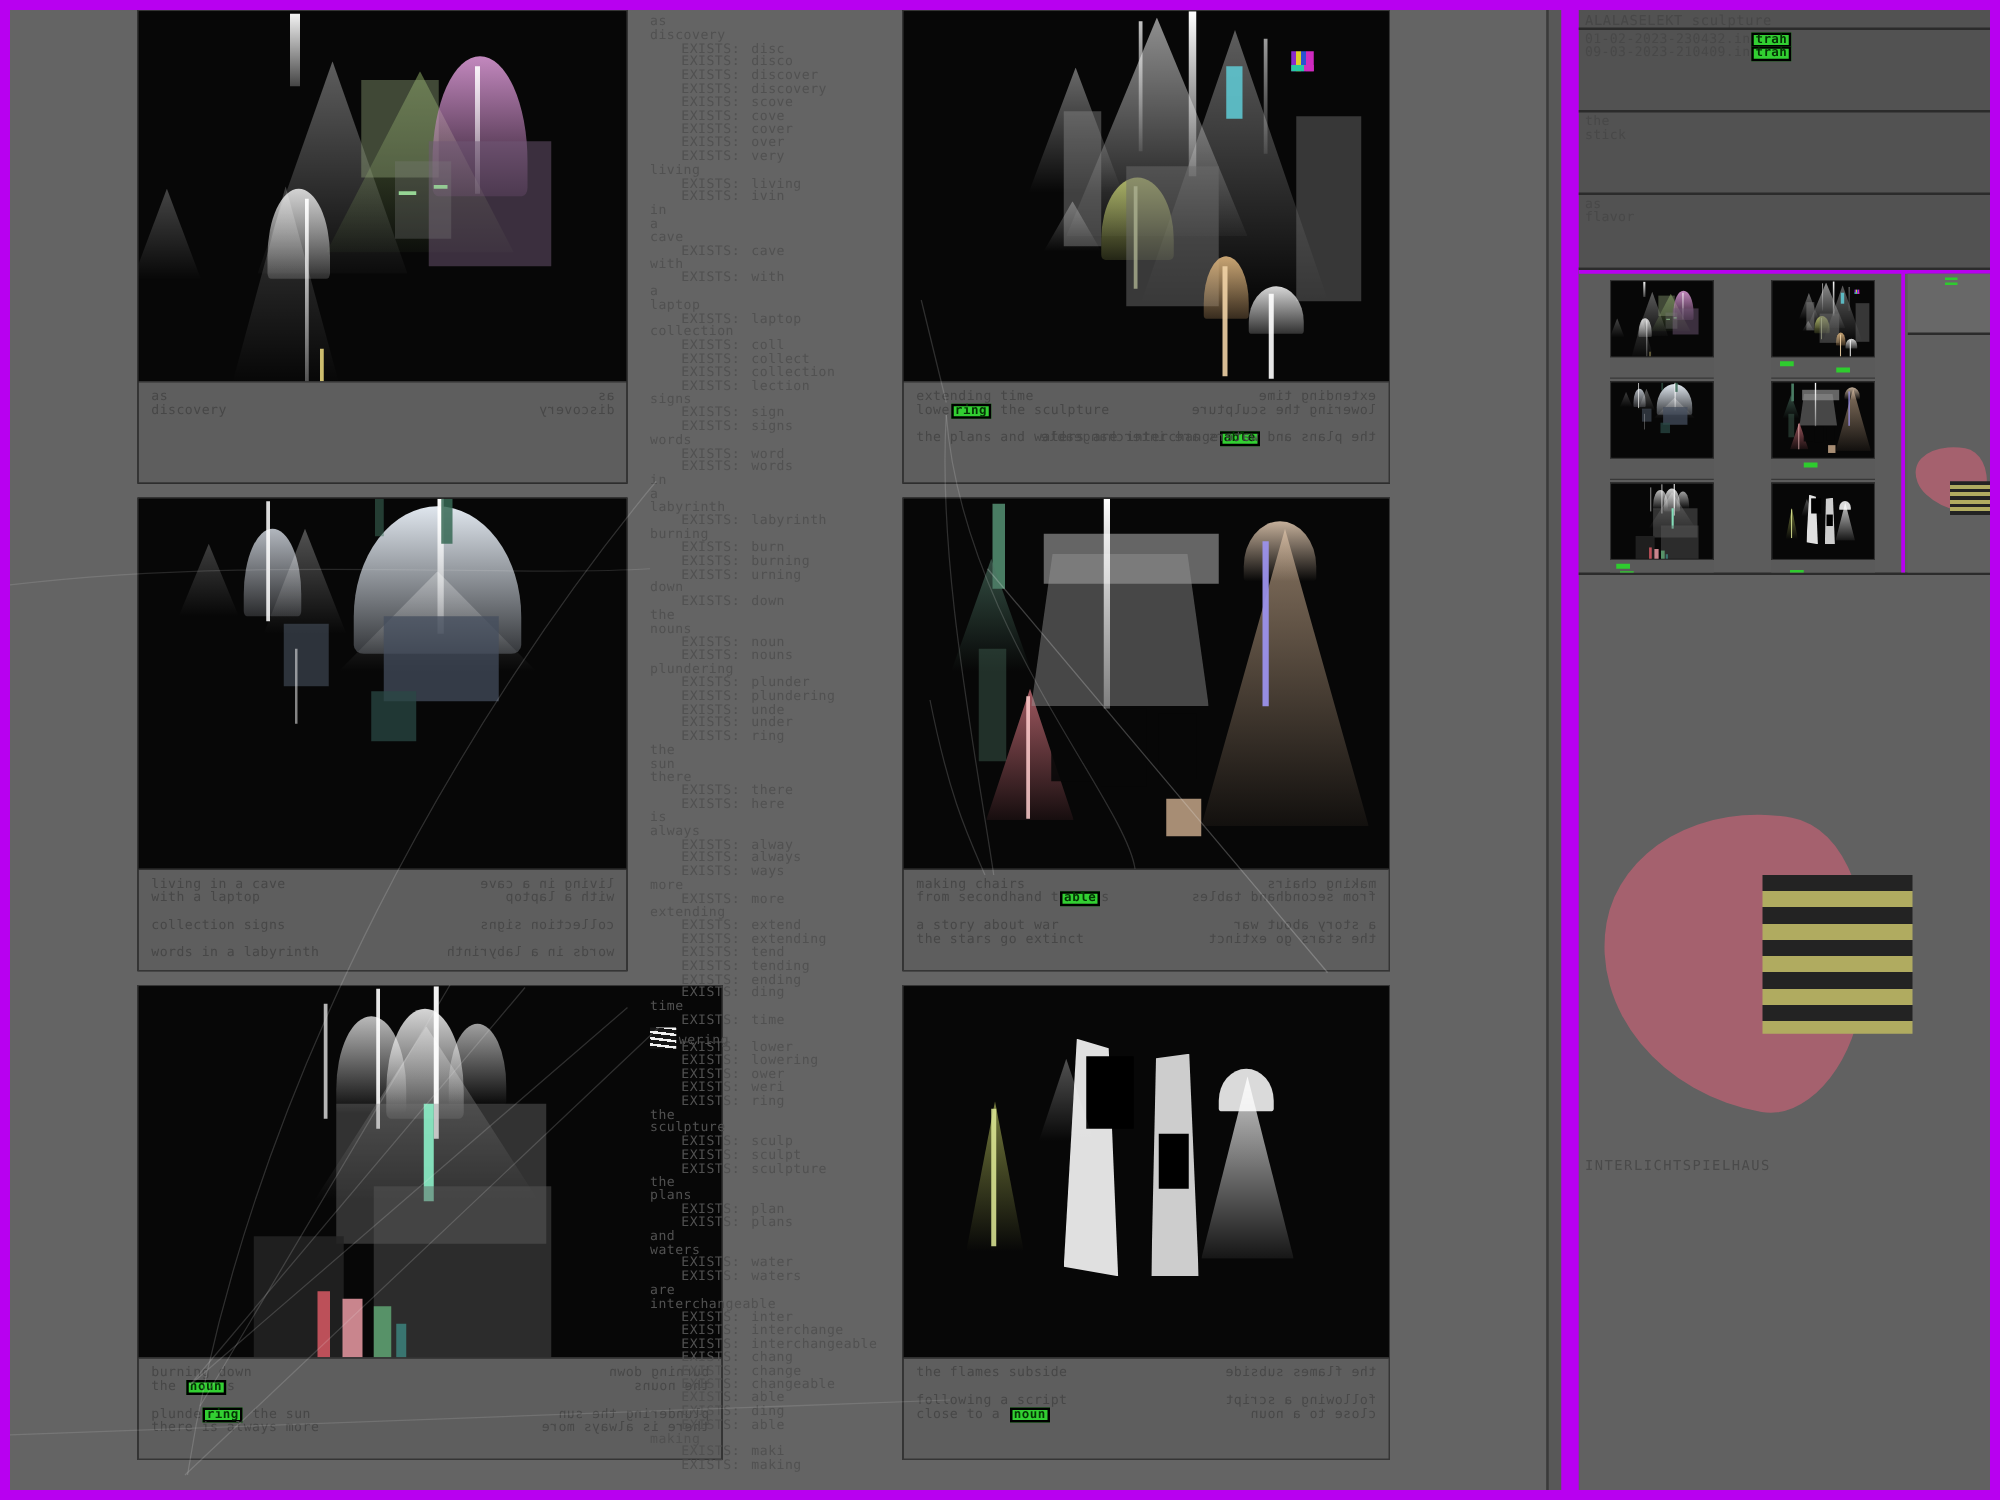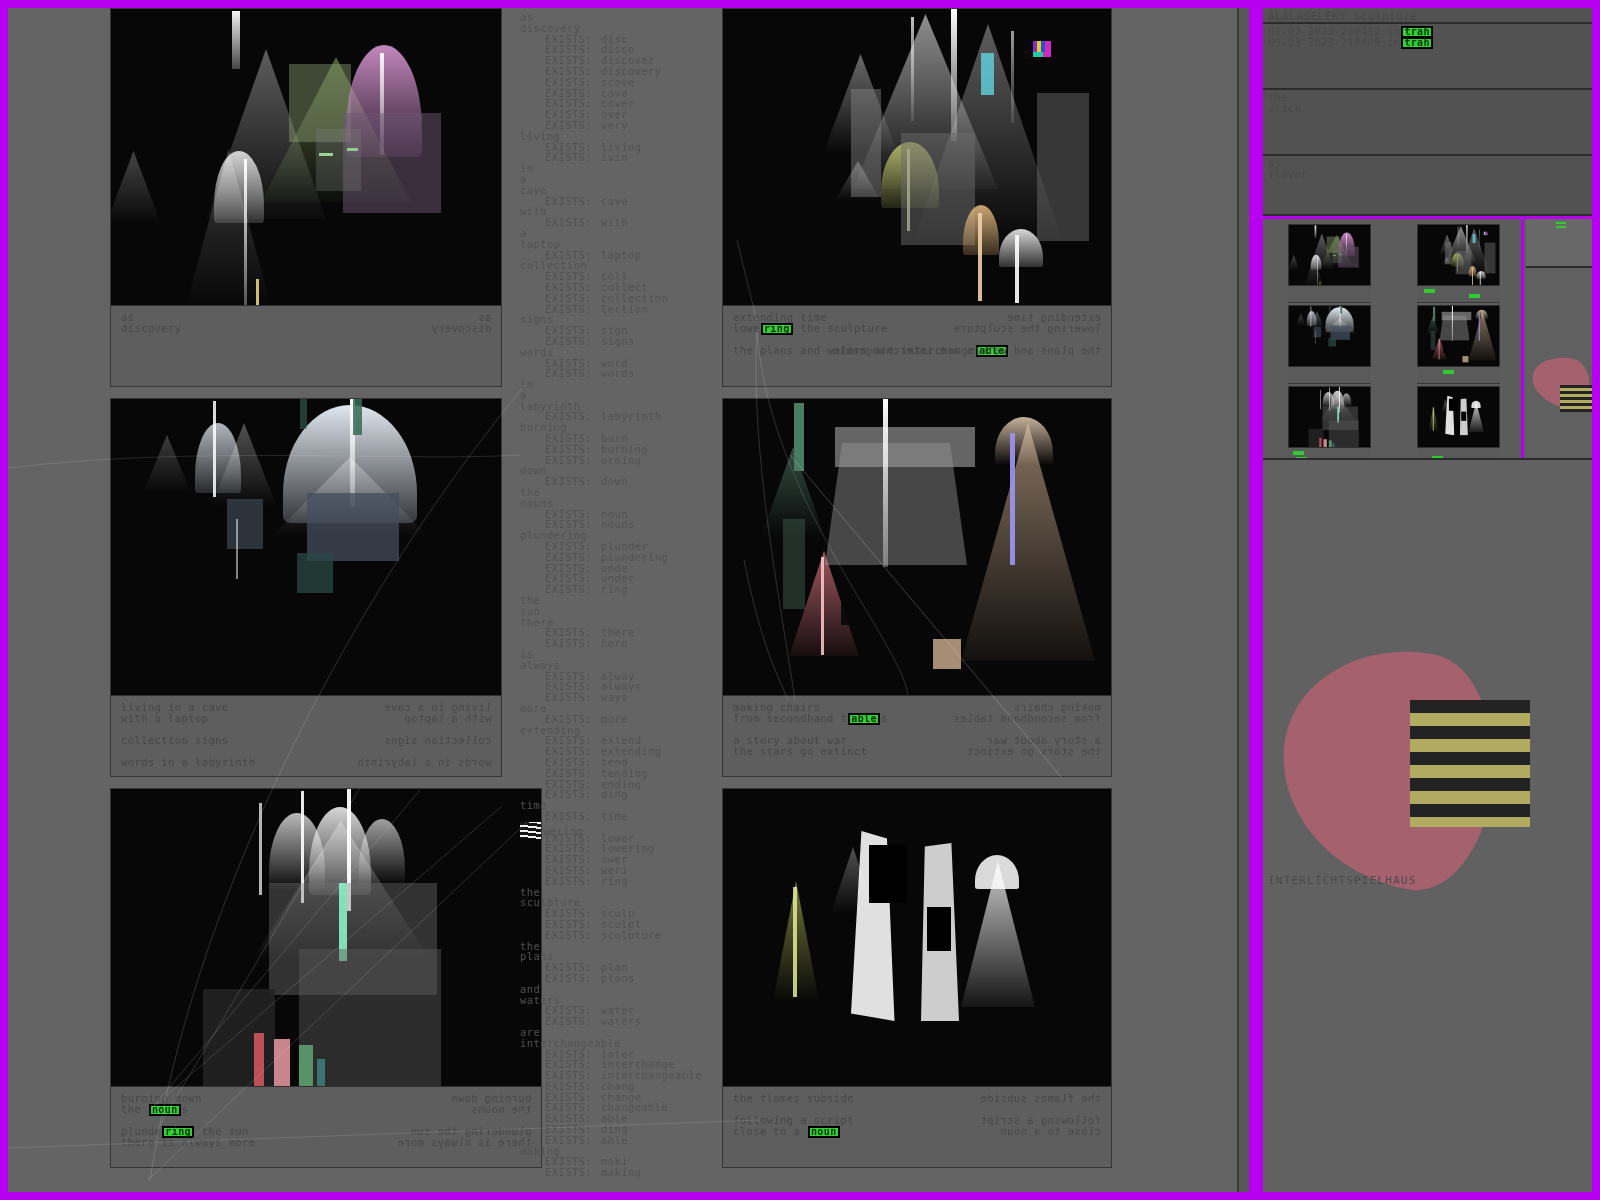--- a/index.html
+++ b/index.html
@@ -64,21 +64,21 @@
   .mini-strip{position:absolute;left:0;top:0;width:68px;height:47px;background:#686868;
               border-bottom:2px solid #2b2b2b;box-sizing:content-box}
   .mini-leaf{position:absolute;left:6px;top:138px;width:58px;height:50px;background:var(--leaf);
              border-radius:62% 38% 30% 70%/46% 58% 42% 54%;transform:rotate(10deg)}
   .mini-stripes{position:absolute;left:34px;top:166px;width:34px;height:27px;
              background:repeating-linear-gradient(180deg,#232323 0 3px,var(--stripe_yellow) 3px 6px)}
   .leaf{position:absolute;left:43px;top:640px;width:212px;height:236px;background:var(--leaf);
         border-radius:62% 38% 30% 70%/46% 58% 42% 54%;transform:rotate(10deg)}
   .stripes{position:absolute;left:171px;top:692px;width:120px;height:127px;
         background:repeating-linear-gradient(180deg,#232323 0 13px,var(--stripe_yellow) 13px 26px)}
-  .sb-footer{position:absolute;left:29px;top:866px;font-size:11px;letter-spacing:1.2px;color:#4a4a4a}
+  .sb-footer{position:absolute;left:29px;top:918px;font-size:11px;letter-spacing:1.2px;color:#4a4a4a}
 </style>
 </head>
 <body>
 
 <div class="stage">
 
   <div class="panel" style="left:102px;top:0;width:392px;height:379px">
     <div class="art" id="art-p1">
       <i class="sh tri" style="left:95px;top:40px;width:120px;height:170px;background:linear-gradient(180deg,rgba(255,255,255,.35),rgba(255,255,255,.02))"></i>
       <i class="sh" style="left:121px;top:2px;width:8px;height:58px;background:linear-gradient(180deg,rgba(255,255,255,.95),rgba(255,255,255,.25))"></i>
@@ -169,21 +169,21 @@
       <i class="sh" style="left:158px;top:168px;width:36px;height:62px;background:rgba(8,8,8,.9)"></i>
       <i class="sh" style="left:204px;top:172px;width:30px;height:52px;background:rgba(8,8,8,.9)"></i>
       <i class="sh" style="left:210px;top:240px;width:28px;height:30px;background:rgba(195,165,135,.85)"></i>
     </div>
     <div class="caption">
       <div class="cap-left"><div class="cap-line"><span>making chairs</span></div><div class="cap-line"><span>from secondhand t</span><span class="hl-badge">able</span><span>s</span></div><div class="cap-line"></div><div class="cap-line"><span>a story about war</span></div><div class="cap-line"><span>the stars go extinct</span></div></div>
       <div class="cap-right"><div class="cap-line"><span>making chairs</span></div><div class="cap-line"><span>from secondhand t</span><span>able</span><span>s</span></div><div class="cap-line"></div><div class="cap-line"><span>a story about war</span></div><div class="cap-line"><span>the stars go extinct</span></div></div>
     </div>
   </div>
 
-  <div class="panel" style="left:102px;top:780px;width:432px;height:380px">
+  <div class="panel" style="left:102px;top:780px;width:468px;height:380px">
     <div class="art" id="art-p5">
       <i class="sh tri" style="left:140px;top:32px;width:180px;height:140px;background:linear-gradient(180deg,rgba(255,255,255,.32),transparent)"></i>
       <i class="sh dome" style="left:158px;top:24px;width:56px;height:78px;background:linear-gradient(180deg,rgba(245,245,245,.75),transparent)"></i>
       <i class="sh dome" style="left:198px;top:18px;width:62px;height:88px;background:linear-gradient(180deg,rgba(250,250,250,.85),rgba(210,210,210,.15))"></i>
       <i class="sh dome" style="left:248px;top:30px;width:46px;height:66px;background:linear-gradient(180deg,rgba(240,240,240,.65),transparent)"></i>
       <i class="sh" style="left:190px;top:2px;width:3px;height:112px;background:rgba(255,255,255,.9)"></i>
       <i class="sh" style="left:236px;top:0;width:4px;height:122px;background:rgba(255,255,255,.95)"></i>
       <i class="sh" style="left:148px;top:14px;width:3px;height:92px;background:rgba(255,255,255,.7)"></i>
       <i class="sh" style="left:158px;top:94px;width:168px;height:112px;background:rgba(122,122,122,.38)"></i>
       <i class="sh" style="left:228px;top:94px;width:8px;height:78px;background:rgba(140,240,200,.9)"></i>

